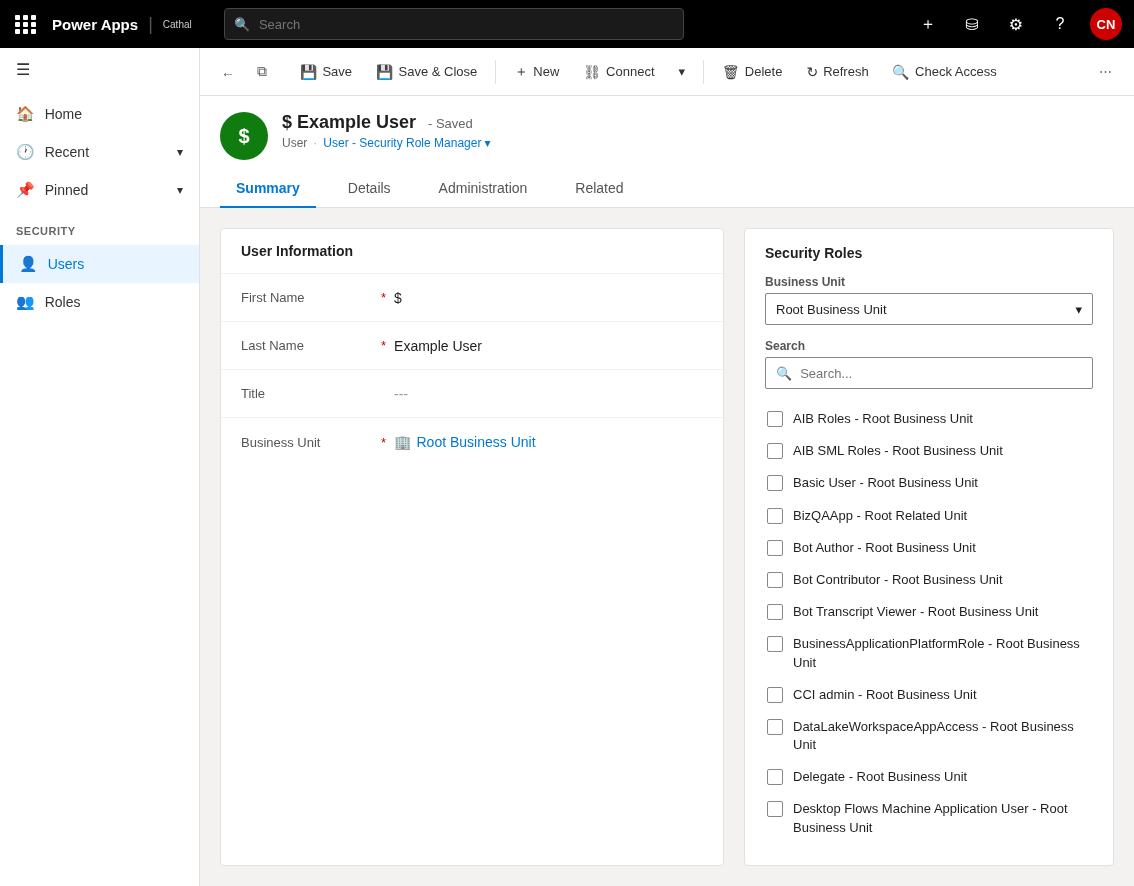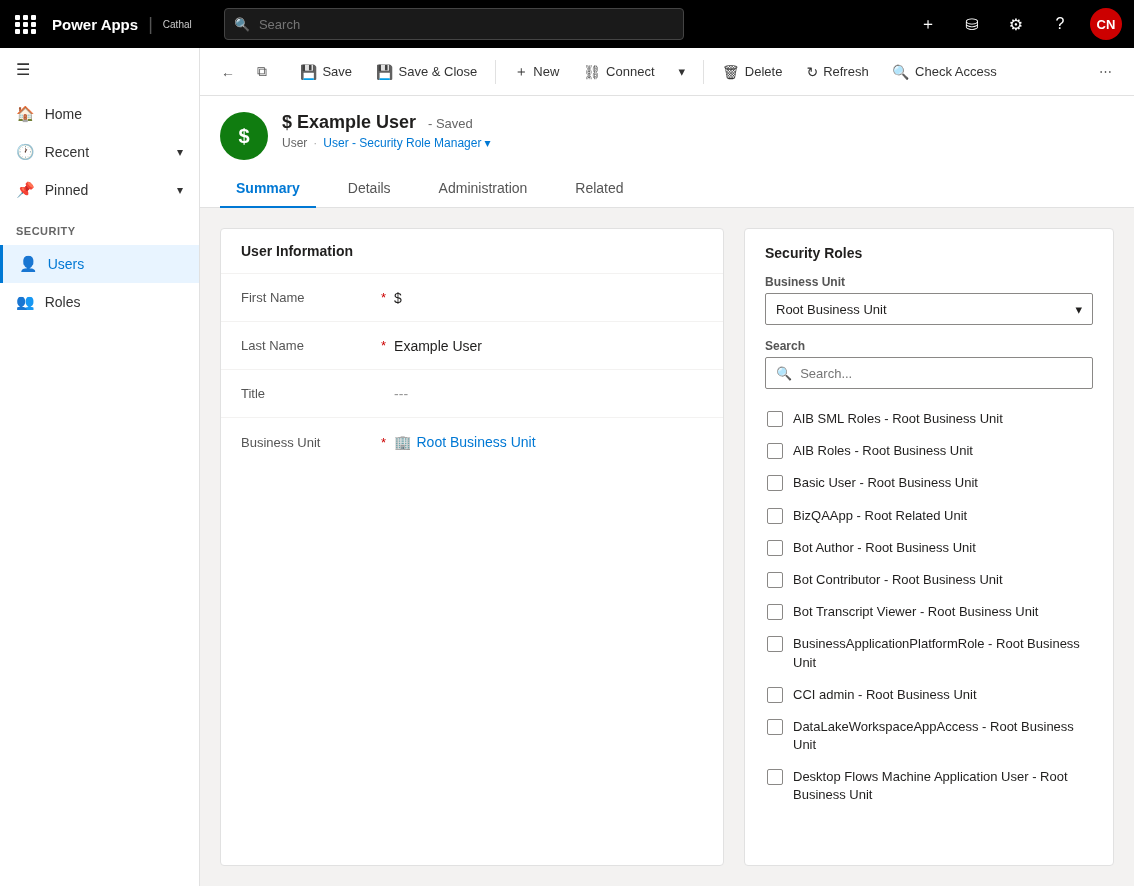--- a/index.html
+++ b/index.html
@@ -369,28 +369,28 @@
           <div class="search-field">
             <span style="color:#555;font-size:13px;">🔍</span>
             <input type="text" placeholder="Search..." style="">
           </div>
         </div>
 
         <div class="roles-list">
 
         <div class="role-item">
       <div class="role-checkbox"></div>
+      <span class="role-label">AIB Roles - Root Business Unit</span>
+    </div>
+            <div class="role-item">
+      <div class="role-checkbox"></div>
       <span class="role-label">AIB SML Roles - Root Business Unit</span>
     </div>
             <div class="role-item">
       <div class="role-checkbox"></div>
-      <span class="role-label">AIB Roles - Root Business Unit</span>
-    </div>
-            <div class="role-item">
-      <div class="role-checkbox"></div>
       <span class="role-label">Basic User - Root Business Unit</span>
     </div>
             <div class="role-item">
       <div class="role-checkbox"></div>
       <span class="role-label">BizQAApp - Root Related Unit</span>
     </div>
             <div class="role-item">
       <div class="role-checkbox"></div>
       <span class="role-label">Bot Author - Root Business Unit</span>
     </div>
@@ -409,19 +409,23 @@
             <div class="role-item">
       <div class="role-checkbox"></div>
       <span class="role-label">CCI admin - Root Business Unit</span>
     </div>
             <div class="role-item">
       <div class="role-checkbox"></div>
       <span class="role-label">DataLakeWorkspaceAppAccess - Root Business Unit</span>
     </div>
             <div class="role-item">
       <div class="role-checkbox"></div>
+      <span class="role-label">Delegate - Root Business Unit</span>
+    </div>
+            <div class="role-item">
+      <div class="role-checkbox"></div>
       <span class="role-label">Desktop Flows Machine Application User - Root Business Unit</span>
     </div>
           </div>
       </div>
     </div>
   </div>
 </div>
 
 </body></html>

